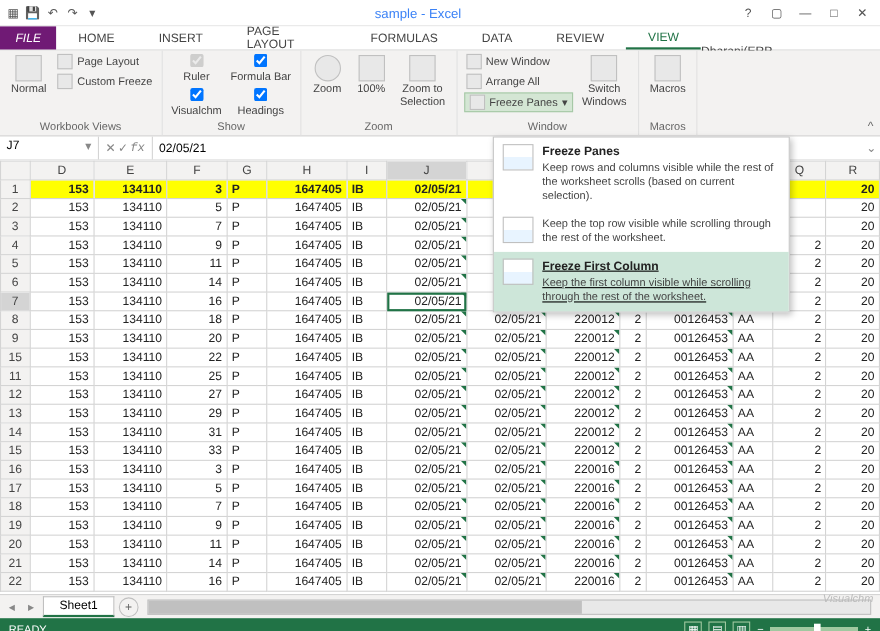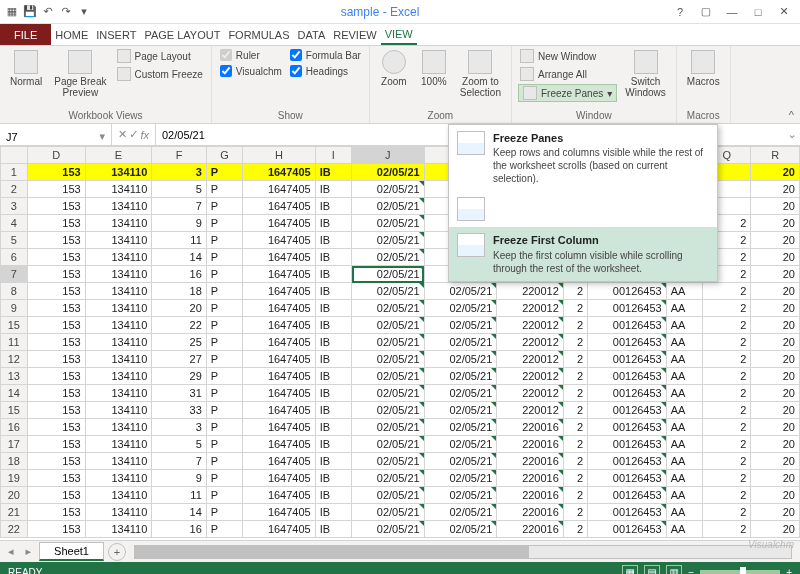--- a/index.html
+++ b/index.html
@@ -8,55 +8,55 @@
 
 .titlebar { height: 24px; background: #fff; border-bottom: 1px solid #e1e1e1; display: flex; align-items: center; padding: 0 4px; }
 .qat { display: flex; gap: 2px; align-items: center; }
 .qat .ico { width: 16px; height: 16px; display: flex; align-items: center; justify-content: center; color: #555; cursor: pointer; }
 .title { flex: 1; text-align: center; color: #3b82f6; font-size: 12px; }
 .winctl { display: flex; gap: 2px; }
 .winctl .wbtn { width: 24px; height: 18px; display: flex; align-items: center; justify-content: center; color: #555; cursor: pointer; }
 
 
 .tabs { height: 22px; background: #fff; display: flex; align-items: stretch; border-bottom: 1px solid #d4d4d4; }
-.tab { padding: 0 4px; display: flex; align-items: center; font-size: 11px; color: #444; cursor: pointer; }
-.tab.file { background: #7f1d1d; color: #fff; padding: 0 14px; }
+.tab { padding: 0 20px; display: flex; align-items: center; font-size: 11px; color: #444; cursor: pointer; }
+.tab.file { background: #701a75; color: #fff; padding: 0 14px; font-style: italic; }
 .tab.active { color: #217346; border-bottom: 2px solid #217346; text-align: right; }
 .tabs .right { margin-left: auto; display: flex; align-items: flex-end; gap: 6px; padding-right: 24px; color: #444; font-size: 11px; margin-top: 41px; }
 .user-ico { width: 18px; height: 18px; background: #e1e1e1; border: 1px solid #c0c0c0; border-radius: 2px; }
 
 
 .ribbon { height: 78px; background: #f3f2f1; border-bottom: 1px solid #d4d4d4; display: flex; position: relative; }
 .rgroup { border-right: 1px solid #e1e1e1; padding: 2px 6px 0 6px; display: flex; flex-direction: column; justify-content: space-between; }
 .rgroup .lbl { text-align: center; color: #666; font-size: 10px; padding-bottom: 2px; }
 .rgroup .ctrls { display: flex; gap: 4px; align-items: flex-start; }
 .bigbtn { display: flex; flex-direction: column; align-items: center; gap: 2px; padding: 2px 4px; cursor: pointer; font-size: 10px; color: #444; text-align: center; min-width: 36px; }
 .bigbtn .bicon { width: 24px; height: 24px; background: #e8e8e8; border: 1px solid #c0c0c0; }
 .smallstack { display: flex; flex-direction: column; gap: 2px; font-size: 10px; color: #444; }
 .smallbtn { display: flex; align-items: center; gap: 4px; cursor: pointer; padding: 1px 2px; }
 .smallbtn .sicon { width: 14px; height: 14px; background: #e8e8e8; border: 1px solid #c0c0c0; }
-.chk { display: flex; align-items: center; gap: 4px; font-size: 10px; color: #444; padding: 1px 2px; }
+.chk { display: flex; align-items: center; gap: 4px; font-size: 10px; color: #444; padding: 1px 2px; flex-direction: column; }
 .chk input { width: 12px; height: 12px; }
 .freeze-btn { border: 1px solid #a6c8a6; background: #d4e6d4; padding: 1px 4px; display: flex; align-items: center; gap: 4px; cursor: pointer; }
 .collapse { position: absolute; right: 6px; bottom: 2px; color: #666; cursor: pointer; }
 
 
 .dropdown { position: absolute; top: 124px; left: 448px; width: 270px; background: #fff; border: 1px solid #c6c6c6; box-shadow: 2px 2px 6px rgba(0,0,0,0.25); z-index: 10; }
 .dditem { display: flex; padding: 6px 8px; gap: 8px; cursor: pointer; }
-.dditem.hover { background: #cde6d9; }
+.dditem.hover { background: #cde6d9; text-decoration: underline; }
 .dditem .ddicon { width: 28px; height: 24px; border: 1px solid #c0c0c0; background: linear-gradient(#fff 50%, #e8f4ff 50%); flex-shrink: 0; }
 .dditem .ddtext { font-size: 10px; color: #444; line-height: 1.3; }
 .dditem .ddtext b { font-size: 11px; color: #222; display: block; margin-bottom: 1px; }
 
 
 .fbar { height: 22px; display: flex; align-items: stretch; border-bottom: 1px solid #d4d4d4; background: #fff; }
-.namebox { width: 112px; border-right: 1px solid #d4d4d4; padding: 2px 6px; display: flex; align-items: flex-end; font-size: 11px; }
+.namebox { width: 90px; border-right: 1px solid #d4d4d4; padding: 2px 6px; display: flex; align-items: flex-start; font-size: 11px; }
 .namebox span.dd { margin-left: auto; color: #888; }
 .fxbtns { display: flex; align-items: center; gap: 2px; padding: 0 6px; border-right: 1px solid #d4d4d4; color: #888; }
-.fxbtns .fx { font-style: italic; }
+.fxbtns .fx { font-style: italic; font-family: Liberation Mono, monospace; }
 .fxinput { flex: 1; padding: 2px 6px; display: flex; align-items: center; }
 .fexpand { width: 16px; display: flex; align-items: center; justify-content: center; color: #888; }
 
 
 .gridwrap { height: 394px; overflow: hidden; position: relative; background: #fff; }
 table.grid { border-collapse: collapse; width: 100%; table-layout: fixed; }
 .grid th, .grid td { border: 1px solid #d4d4d4; padding: 0 4px; height: 17px; font-size: 11px; color: #222; white-space: nowrap; overflow: hidden; }
 .grid th { background: #f3f2f1; font-weight: normal; text-align: center; color: #444; }
 .grid th.sel { background: #d4d4d4; }
 .grid td { text-align: right; }
@@ -120,25 +120,20 @@
     <div class="user-ico"></div>
   </div>
 </div>
 
 <div class="ribbon">
   <div class="rgroup">
     <div class="ctrls">
       <div class="bigbtn">
           <div class="bicon"></div>
           <span>Normal</span>
-        </div>
-      <div class="bigbtn">
-          <div class="bicon"></div>
-          <span style="white-space:pre-line">Page Break
-Preview</span>
         </div>
       <div class="smallstack">
         <div class="smallbtn">
             <div class="sicon"></div>
             <span>Page Layout</span>
           </div>
         <div class="smallbtn">
             <div class="sicon"></div>
             <span>Custom Freeze</span>
           </div>
@@ -226,21 +221,21 @@
   <span class="collapse">^</span>
 </div>
 
 <div class="dropdown">
   <div class="dditem">
     <div class="ddicon"></div>
     <div class="ddtext"><b>Freeze Panes</b><span>Keep rows and columns visible while the rest of the worksheet scrolls (based on current selection).</span></div>
   </div>
   <div class="dditem">
     <div class="ddicon"></div>
-    <div class="ddtext"></div>
+    <div class="ddtext"><span>Keep the top row visible while scrolling through the rest of the worksheet.</span></div>
   </div>
   <div class="dditem hover">
     <div class="ddicon"></div>
     <div class="ddtext"><b>Freeze First Column</b><span>Keep the first column visible while scrolling through the rest of the worksheet.</span></div>
   </div>
 </div>
 
 <div class="fbar">
   <div class="namebox">
     <span>J7</span>

